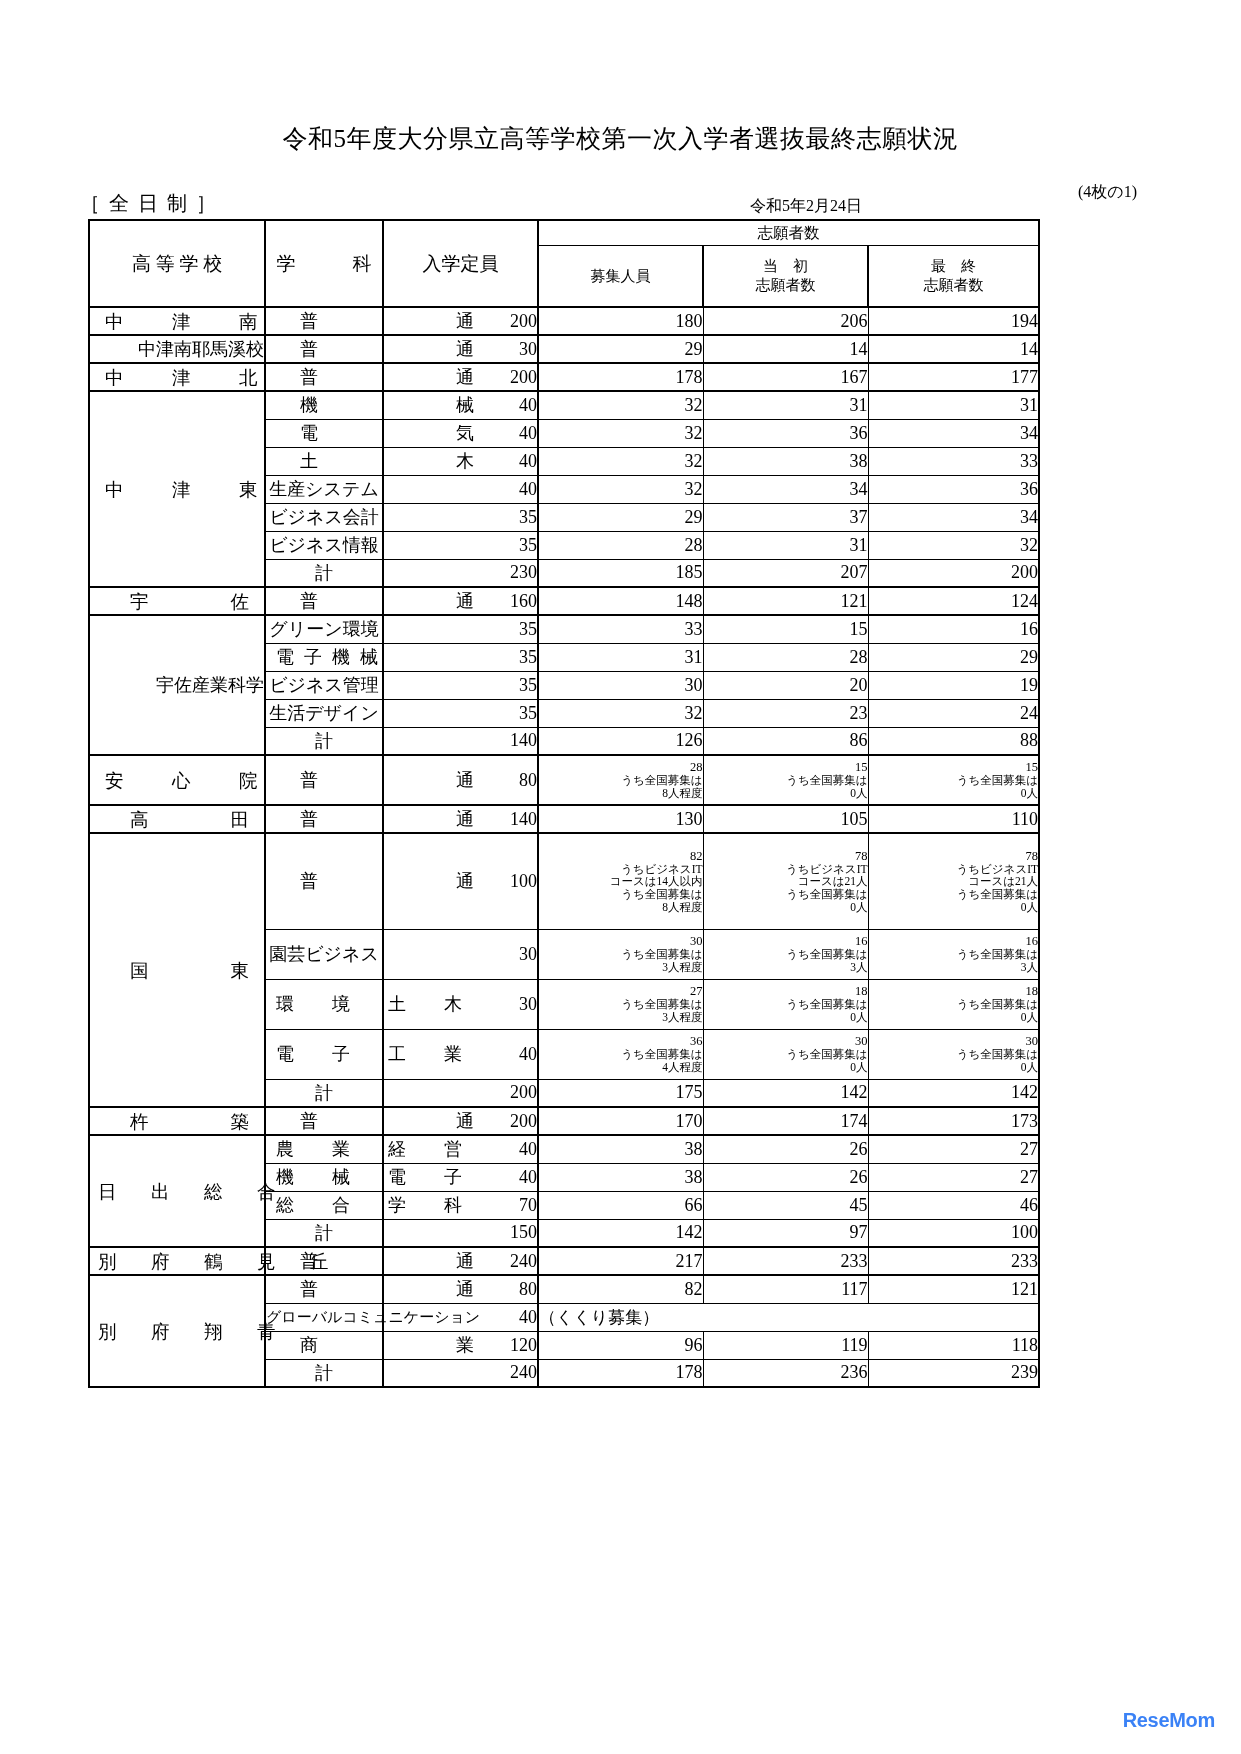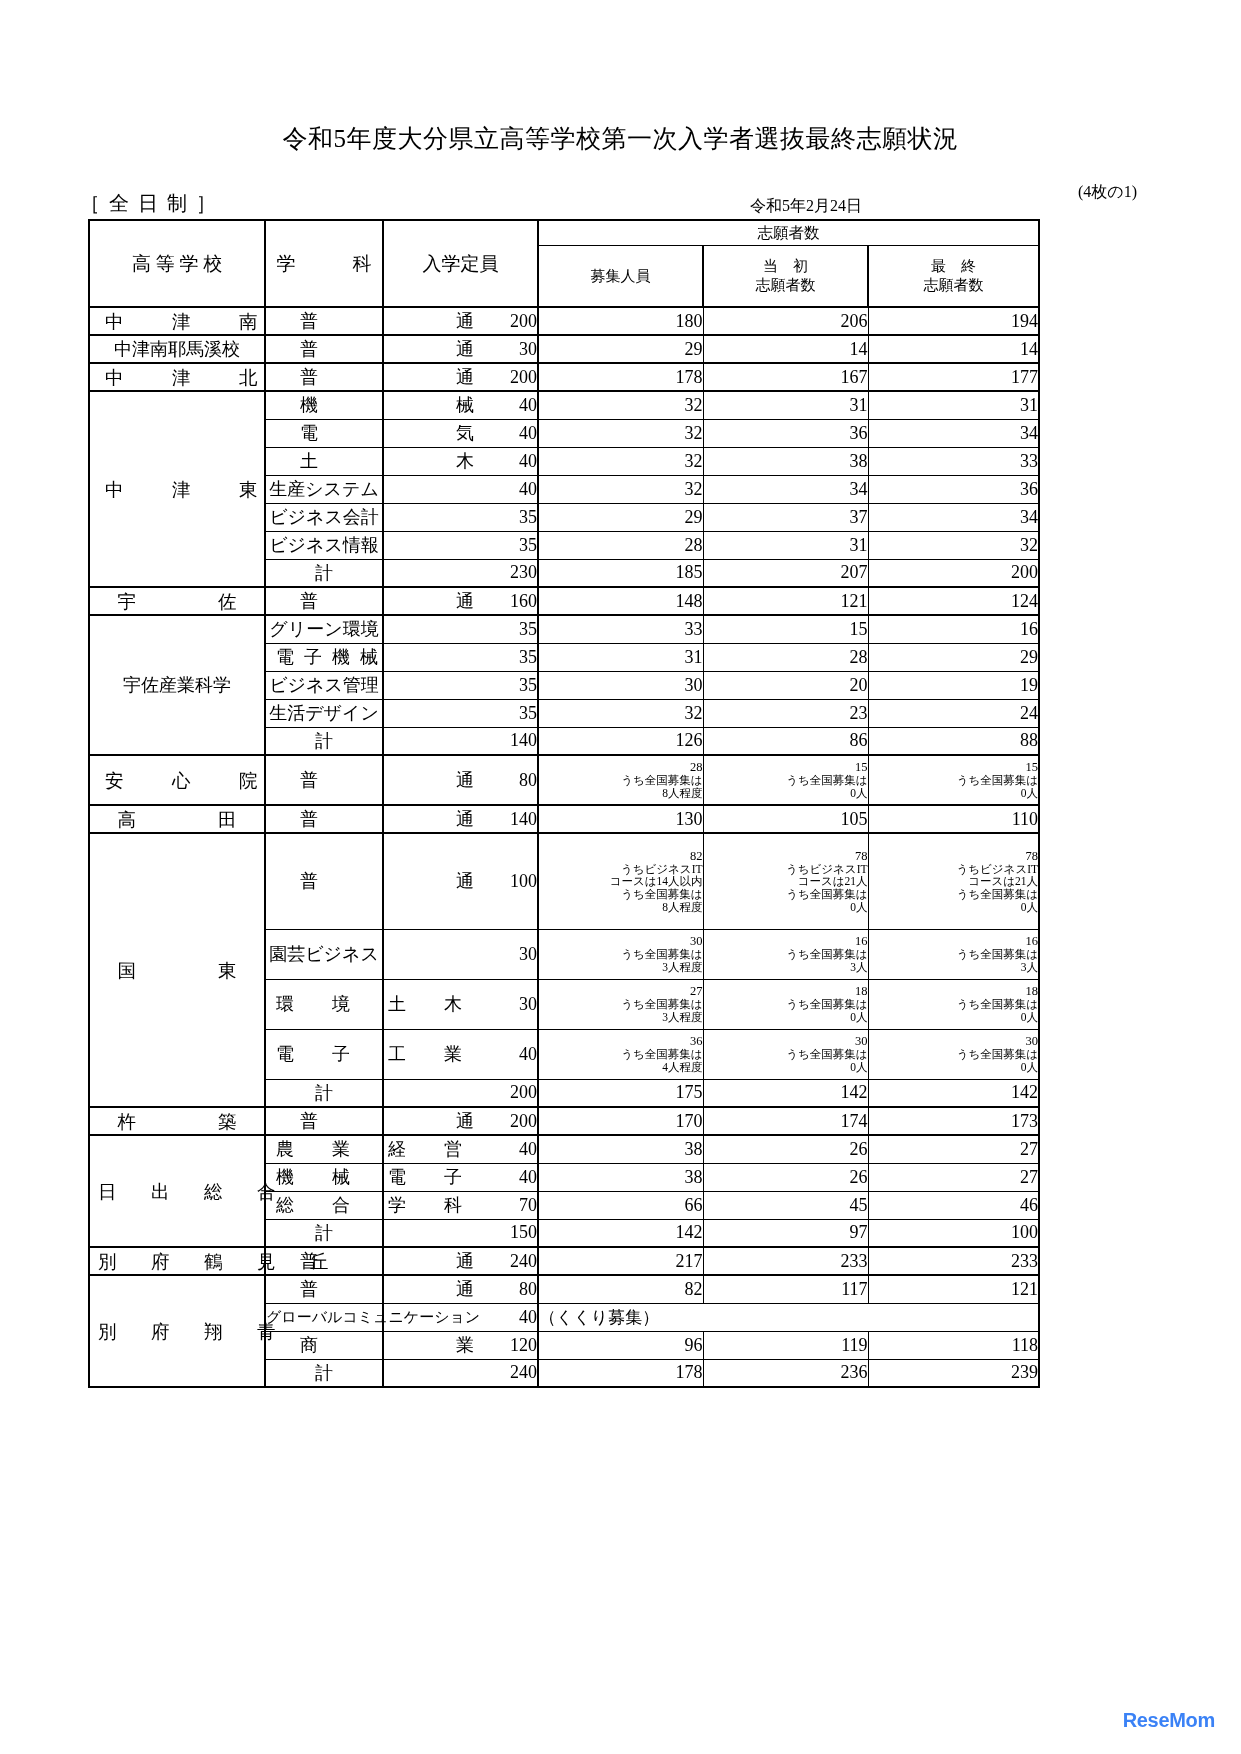--- a/index.html
+++ b/index.html
@@ -108,21 +108,21 @@
   }
   .hd-sub {
     text-align: center;
     font-size: 15px;
     line-height: 1.25;
     height: 60px;
   }
 
   
   .school {
-    text-align: center;
+    text-align: right;
     font-size: 18.5px;
     white-space: nowrap;
     padding: 0 6px;
     margin-top: 16px;
   }
   .school .nm {
     display: block;
     width: 100%;
   }
   .sn4 { letter-spacing: 15px; text-indent: 15px; }

